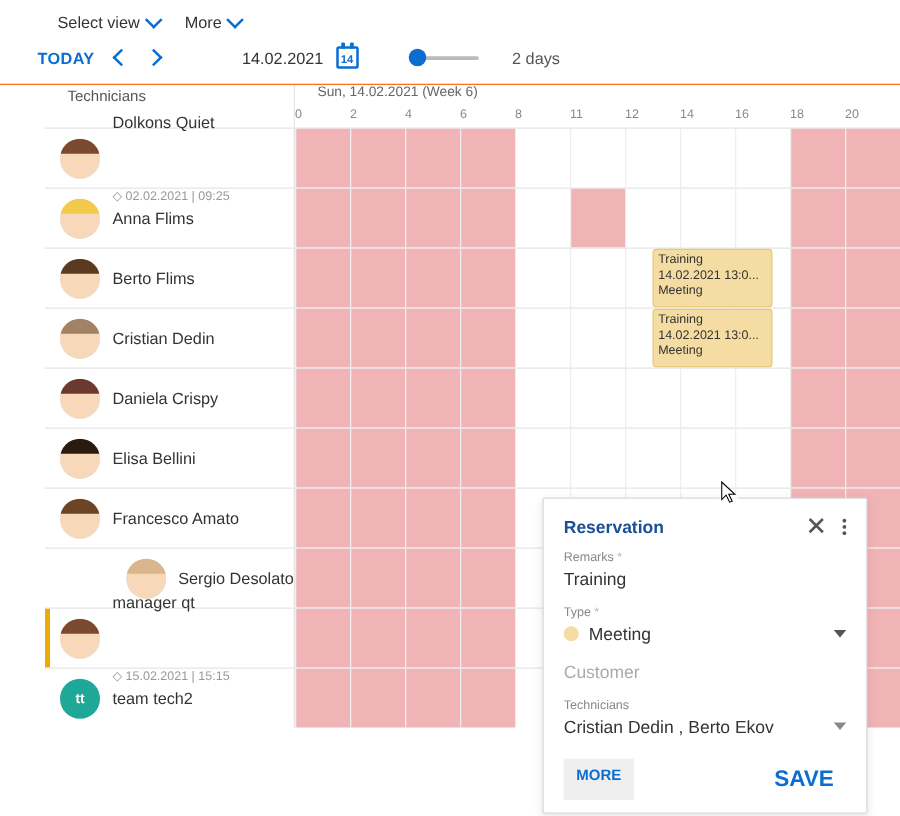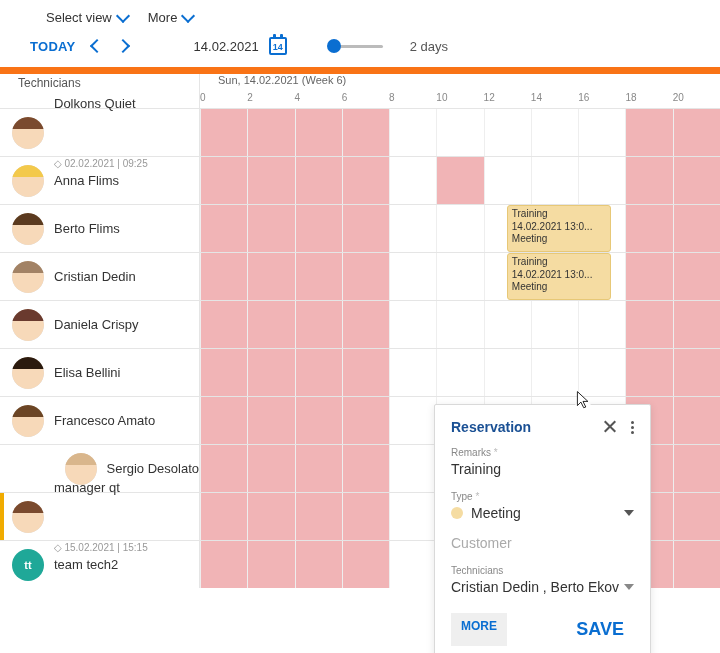--- a/index.html
+++ b/index.html
@@ -64,21 +64,22 @@
     position:absolute; left:-6px; top:50%;
     width:14px; height:14px; border-radius:50%;
     background:#0a6ed1; transform:translateY(-50%);
     cursor:pointer;
   }
   .slider-label { color:#555; }
 
   .gantt {
     position:relative;
     width:100%;
-    border-top:7px solid #f97316;
+    border-top:1px solid #f97316;
+    padding-left:36px;
   }
   .gantt-header-row {
     display:flex; height:18px;
   }
   .tech-col {
     width:200px; min-width:200px;
     border-right:1px solid #e5e5e5;
     display:flex; align-items:center;
     padding-left:18px;
     font-size:12px;
@@ -149,21 +150,21 @@
   }
   .row-orange-bar::before{
     content:""; position:absolute; left:0; top:0; bottom:0;
     width:4px; background:#f0ab00;
   }
 
   
   .popover {
     position:absolute;
     left:434px; top:330px;
-    width:217px;
+    width:260px;
     background:#fff;
     border:1px solid #d9d9d9;
     box-shadow:0 2px 8px rgba(0,0,0,0.1);
     border-radius:2px;
     padding:14px 16px 10px 16px;
   }
   .popover::before{
     content:""; position:absolute; top:-8px; left:140px;
     width:0; height:0;
     border-left:8px solid transparent;
@@ -267,21 +268,21 @@
   </div>
 
   <div class="hours-row">
     <div class="tech-col" style="height:16px;"></div>
     <div class="hours-container" id="hours-container">
         <div class="hours-cell">0</div>
         <div class="hours-cell">2</div>
         <div class="hours-cell">4</div>
         <div class="hours-cell">6</div>
         <div class="hours-cell">8</div>
-        <div class="hours-cell">10</div>
+        <div class="hours-cell">11</div>
         <div class="hours-cell">12</div>
         <div class="hours-cell">14</div>
         <div class="hours-cell">16</div>
         <div class="hours-cell">18</div>
         <div class="hours-cell">20</div>
       </div>
   </div>
 
   <div id="rows">
       <div class="row" style="position: relative;">

